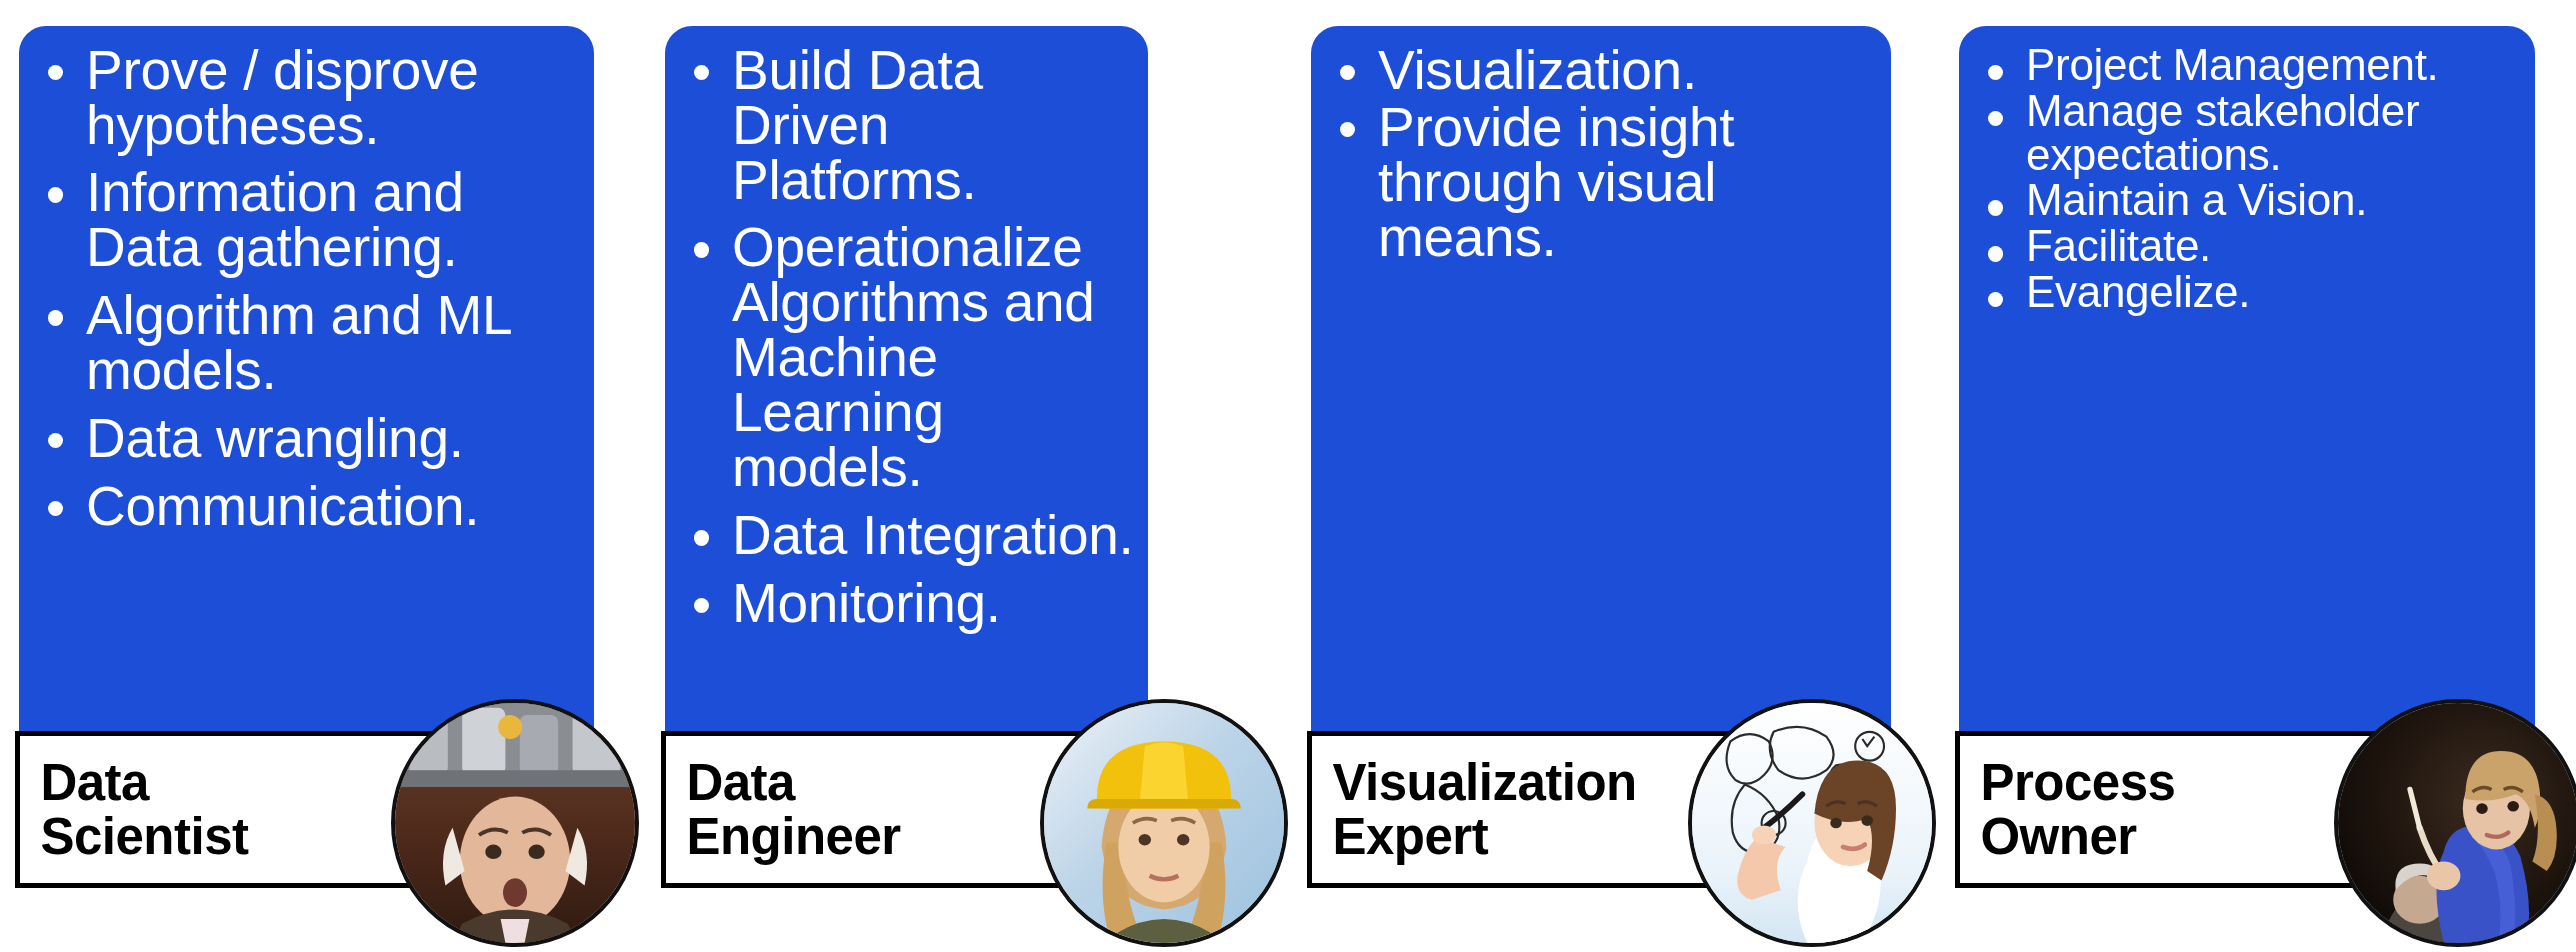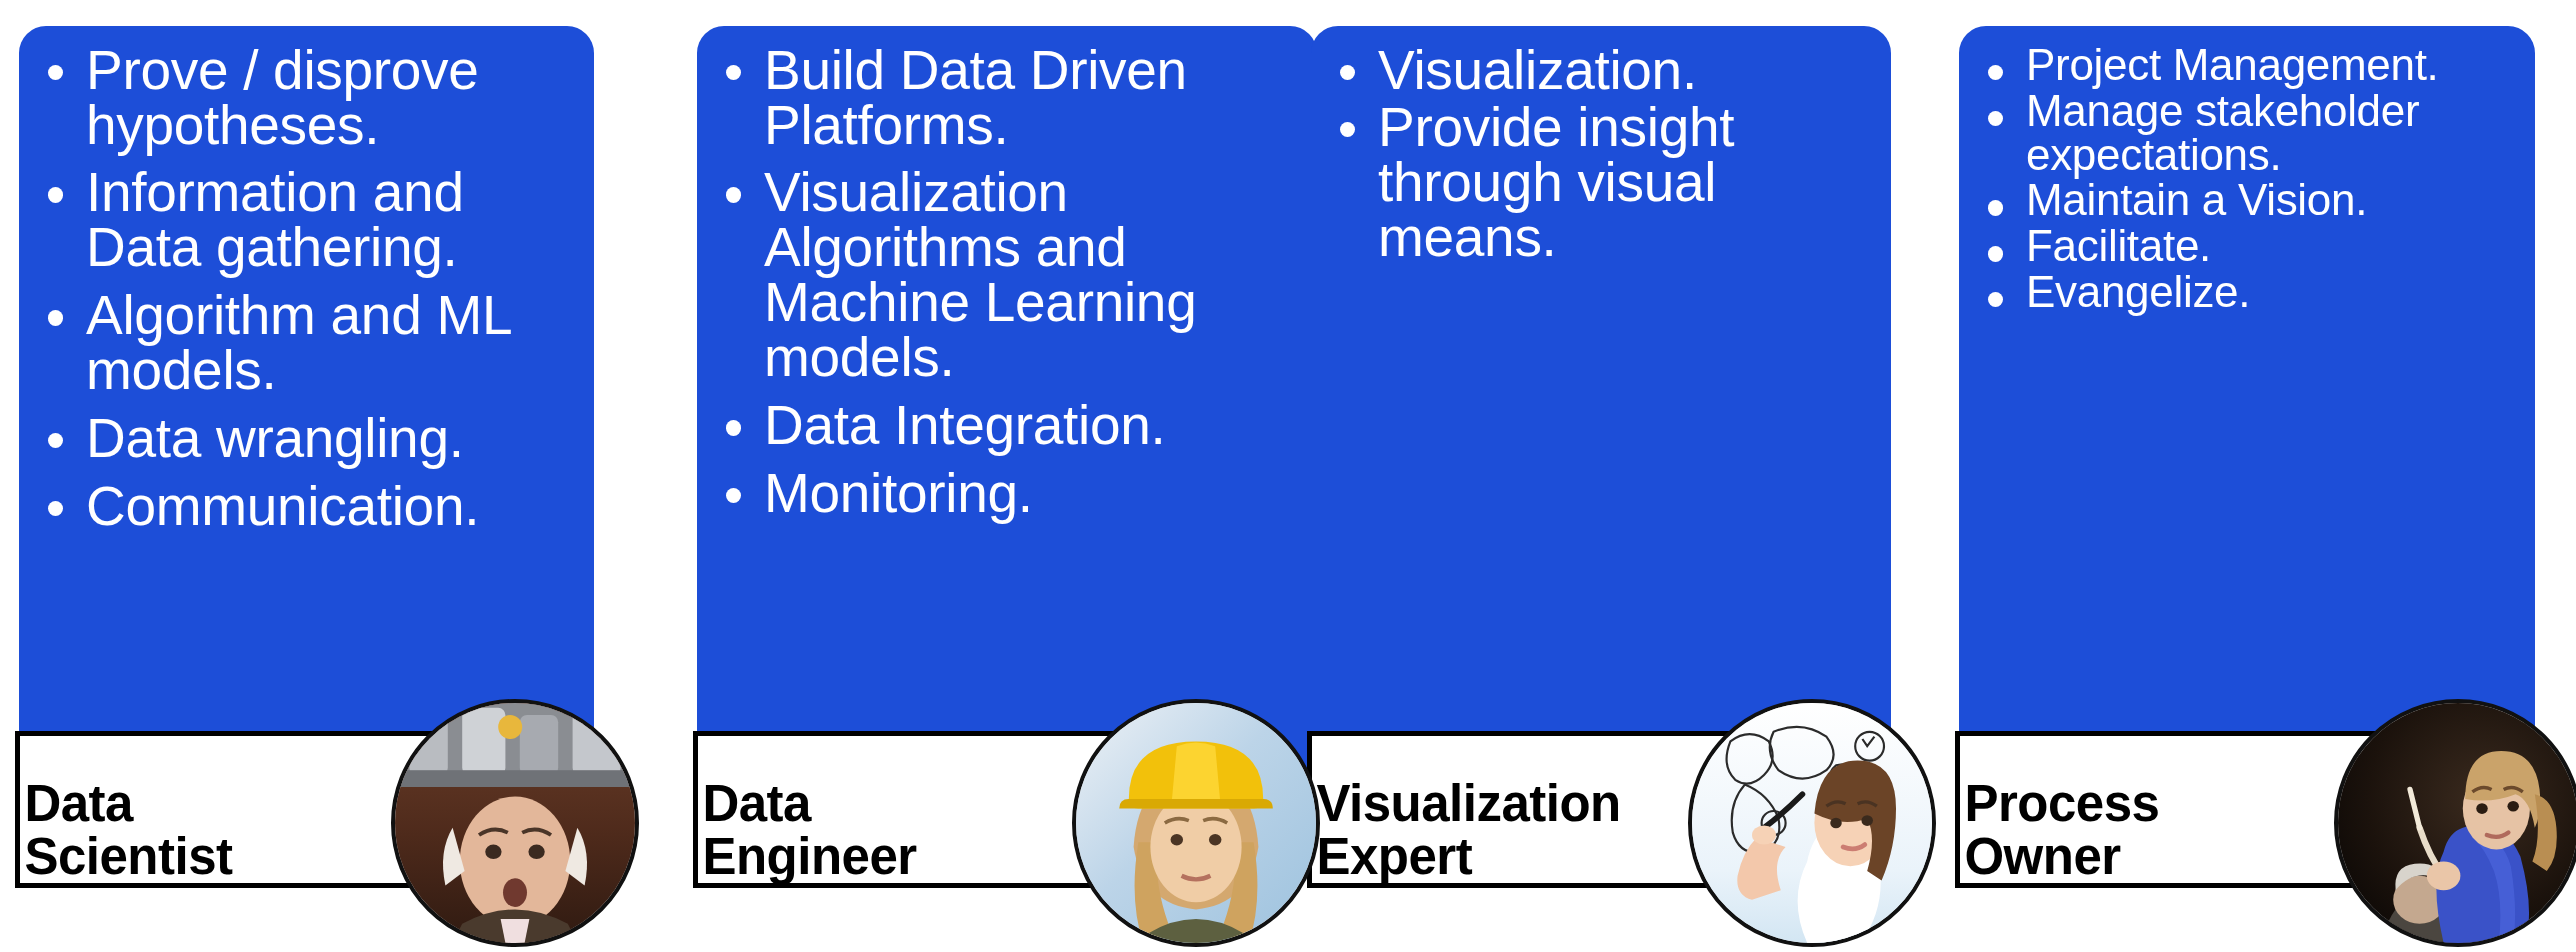--- a/index.html
+++ b/index.html
@@ -68,22 +68,22 @@
 
   
   .name-plate {
     position: absolute;
     left: -3.6px;
     top: 731px;
     height: 157px;
     background: #ffffff;
     border: 5.5px solid #000000;
     display: flex;
-    align-items: flex-end;
-    padding-left: 4px;
+    align-items: center;
+    padding-left: 20px;
     z-index: 5;
   }
 
   .role-title {
     color: #000000;
     font-family: "Liberation Sans", sans-serif;
     font-weight: bold;
     font-size: 51px;
     line-height: 1.04;
     white-space: pre-line;
@@ -99,21 +99,21 @@
     border: 4.6px solid #111111;
     overflow: hidden;
     z-index: 10;
     background: #cfcfcf;
   }
 
   .avatar svg { display: block; width: 100%; height: 100%; }
 
   
   #card-0 { left: 19px;   width: 575px; }
-  #card-1 { left: 665px;  width: 620px; margin-left: 32px; }
+  #card-1 { left: 665px;  width: 483px; }
   #card-2 { left: 1311px; width: 580px; }
   #card-3 { left: 1959px; width: 576px; }
 
   #card-0 .name-plate { width: 515px; }
   #card-1 .name-plate { width: 515px; }
   #card-2 .name-plate { width: 546px; }
   #card-3 .name-plate { width: 543px; }
 
   #card-0 .avatar { left: 372px; top: 699px; }
   #card-1 .avatar { left: 375px; top: 699px; }
@@ -170,21 +170,21 @@
         <path d="M28 92 q22 -12 44 0 l4 8 H24 z" fill="#4a3a2d"></path>
         <path d="M44 90 h12 l-2 10 h-8 z" fill="#f0dfe0"></path>
       </svg>
     </div>
   </div>
 
   <div class="role-card" id="card-1">
     <div class="card-body">
       <ul class="bullet-list">
         <li class="bullet-item">Build Data Driven Platforms.</li>
-        <li class="bullet-item">Visualization Algorithms and Machine Learning models.</li>
+        <li class="bullet-item">Operationalize Algorithms and Machine Learning models.</li>
         <li class="bullet-item">Data Integration.</li>
         <li class="bullet-item">Monitoring.</li>
       </ul>
     </div>
     <div class="name-plate">
       <div class="role-title">Data
 Engineer</div>
     </div>
     <div class="avatar">
       <svg viewBox="0 0 100 100" preserveAspectRatio="xMidYMid slice" aria-hidden="true">

